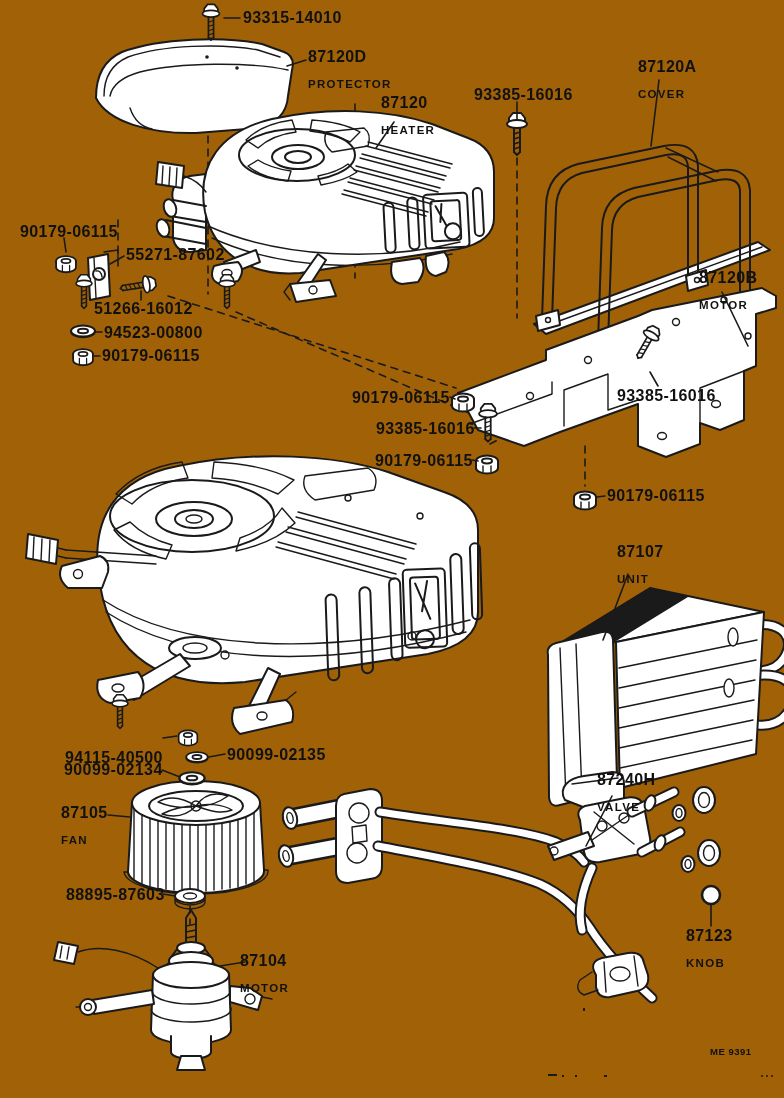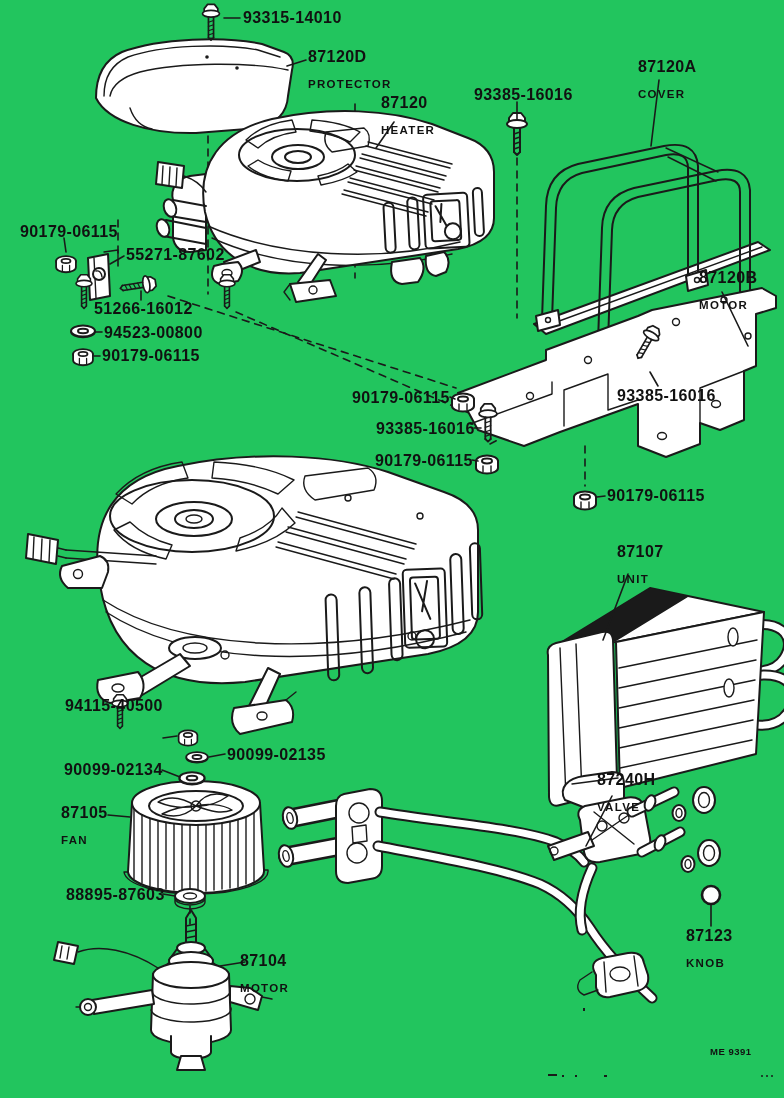--- a/index.html
+++ b/index.html
@@ -1,16 +1,16 @@
 <!DOCTYPE html>
 <html><head>
 <meta charset="utf-8">
 <style>
   html,body{margin:0;padding:0;background:#fff;}
-  .canvas{position:relative;width:784px;height:1098px;background:#22c55e;overflow:hidden;
+  .canvas{position:relative;width:784px;height:1098px;background:#a16207;overflow:hidden;
           font-family:"Liberation Sans",sans-serif;}
   svg{position:absolute;left:0;top:0;}
   svg *{fill:none;stroke:#1a1a1a;stroke-width:2;stroke-linecap:round;stroke-linejoin:round;}
   .wf{fill:#ffffff;}
   .bf{fill:#1a1a1a;stroke:none;}
   .t{stroke-width:1.4;}
   .h{stroke-width:2.6;}
   .dash{stroke-width:1.6;stroke-dasharray:7 6;}
   .lead{stroke-width:1.6;}
   .pout{stroke-width:11;}
@@ -428,21 +428,21 @@
 <div class="lbl" style="left:375px;top:453px">
       <span class="num">90179-06115</span>
     </div>
 <div class="lbl" style="left:607px;top:488px">
       <span class="num">90179-06115</span>
     </div>
 <div class="lbl" style="left:617px;top:544px">
       <span class="num">87107</span>
       <span class="sub">UNIT</span>
     </div>
-<div class="lbl" style="left:65px;top:698px">
+<div class="lbl" style="left:65px;top:750px">
       <span class="num">94115-40500</span>
     </div>
 <div class="lbl" style="left:227px;top:747px">
       <span class="num">90099-02135</span>
     </div>
 <div class="lbl" style="left:64px;top:762px">
       <span class="num">90099-02134</span>
     </div>
 <div class="lbl" style="left:61px;top:805px">
       <span class="num">87105</span>

